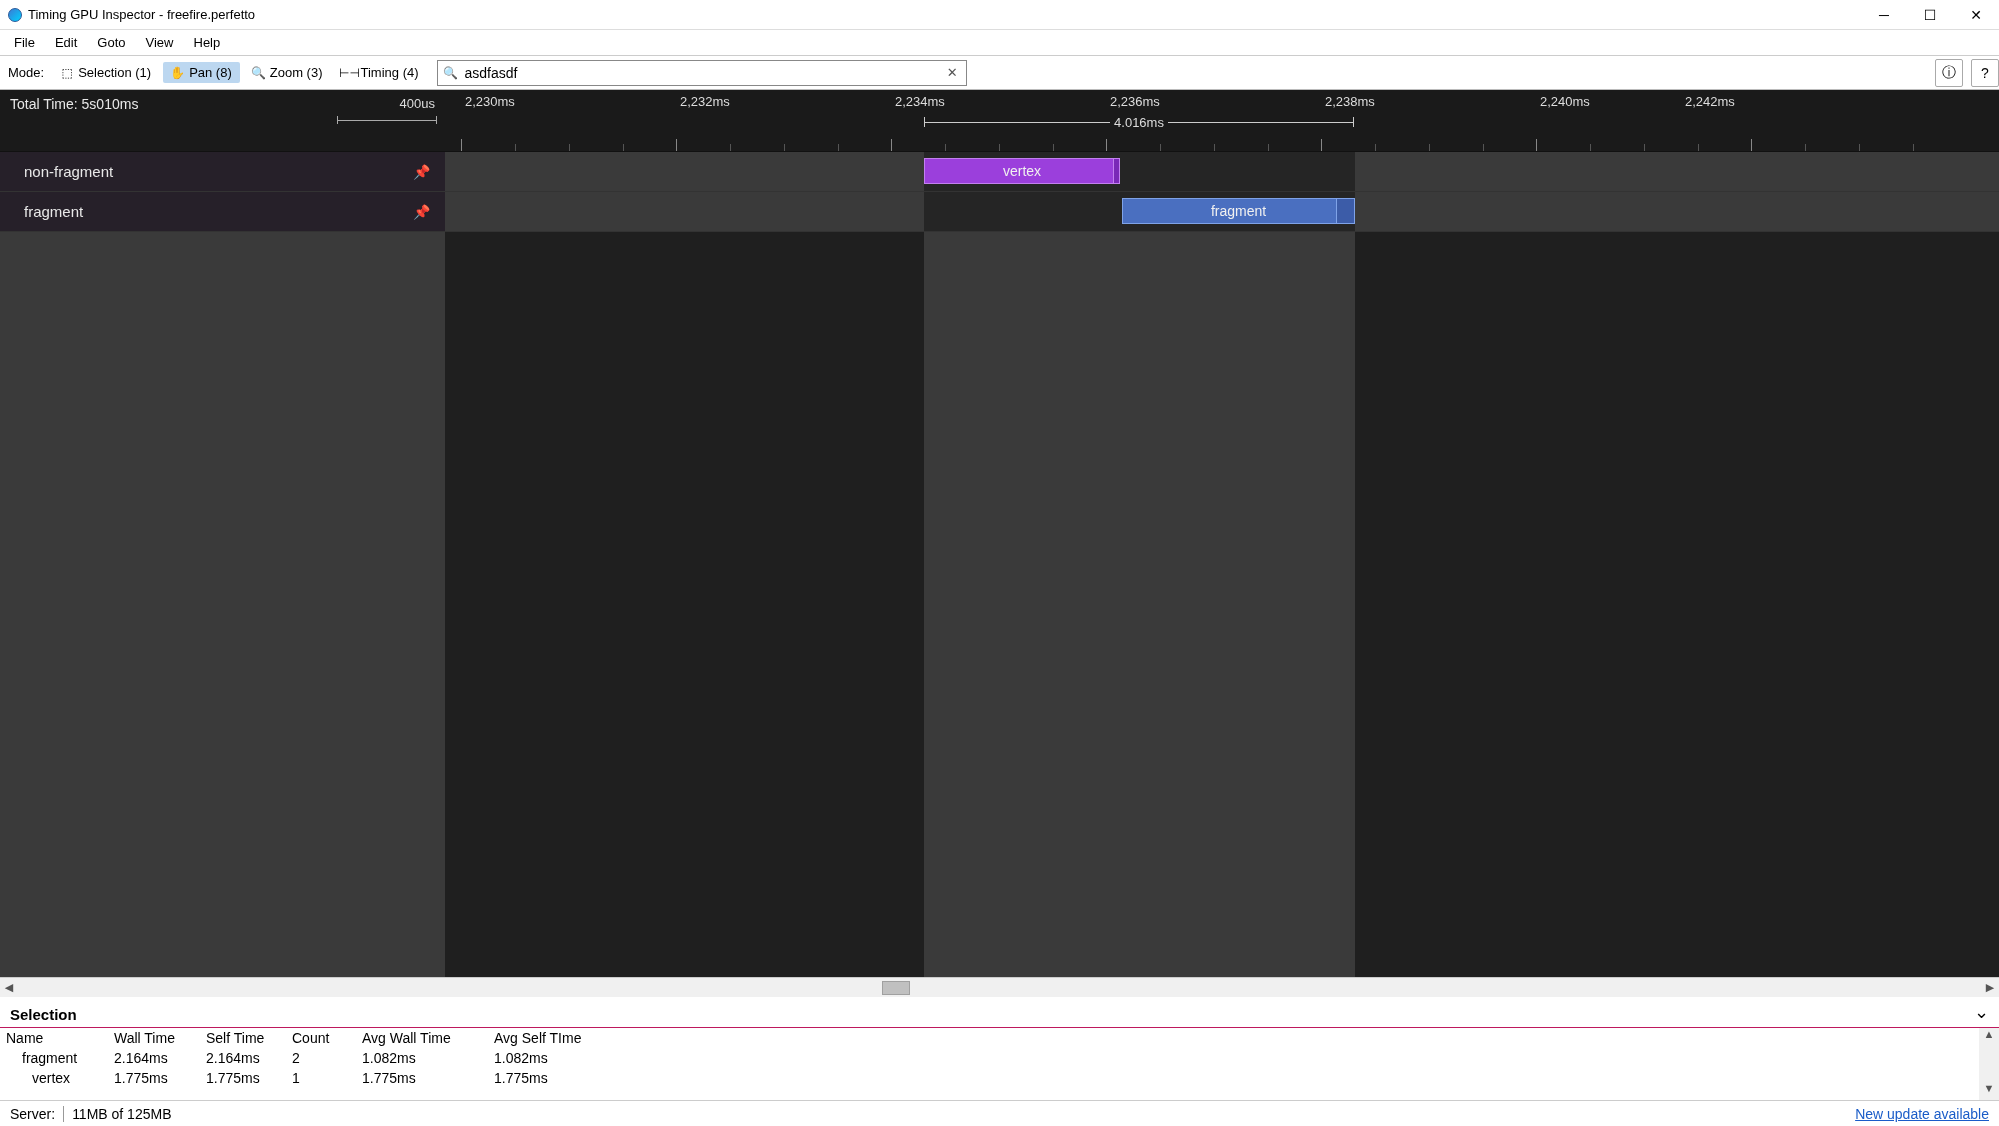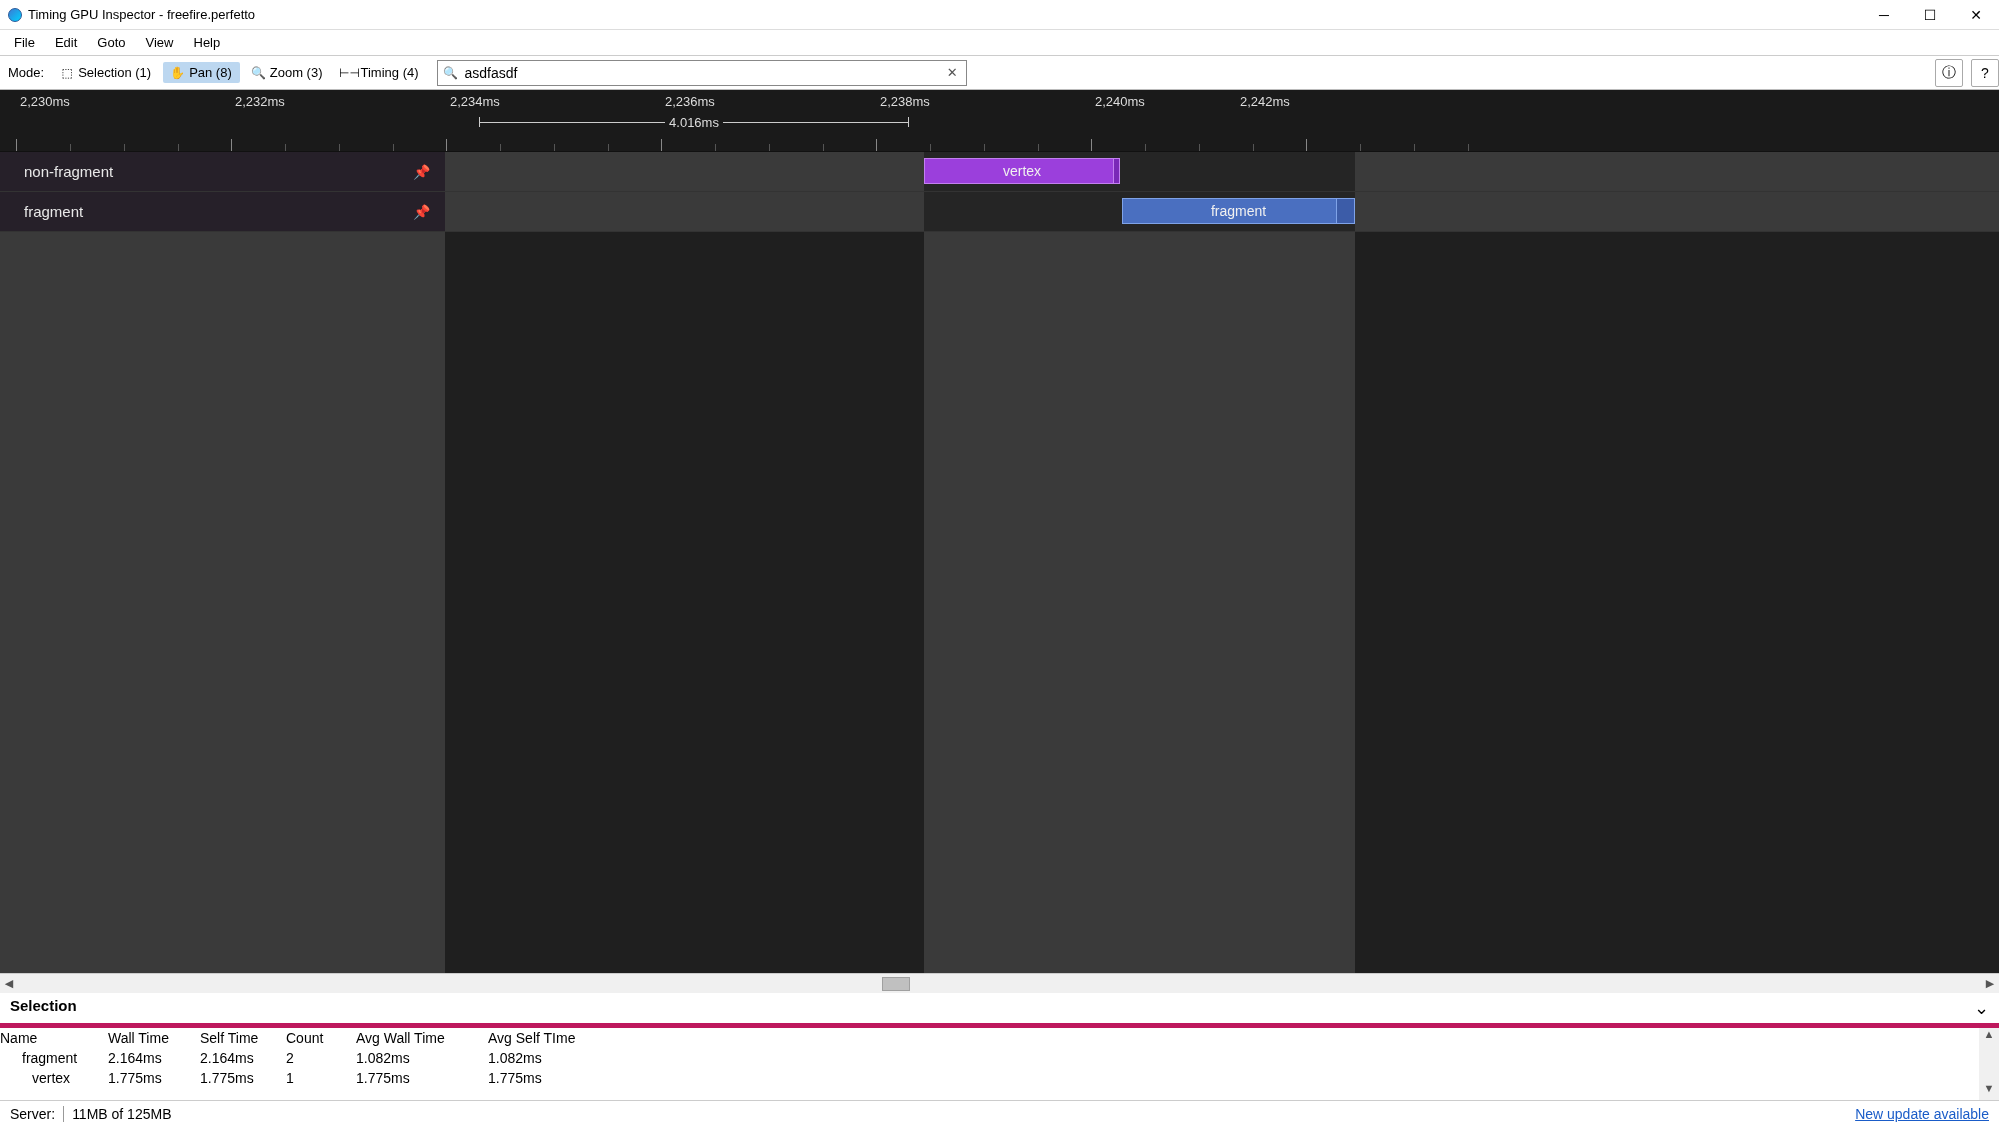--- a/index.html
+++ b/index.html
@@ -63,24 +63,24 @@
 .timeline-empty { flex:1; position:relative; background:#1f1f1f; }
 .timeline-empty .bg-shade { position:absolute; top:0; bottom:0; background: #3a3a3a; }
 
 
 .hscroll { height: 20px; background: #f0f0f0; display:flex; align-items:center; border-top:1px solid #ccc; }
 .hscroll .arrow { width:18px; text-align:center; color:#555; cursor:pointer; font-size:11px; }
 .hscroll .track { flex:1; position:relative; height:16px; }
 .hscroll .thumb { position:absolute; top:1px; height:14px; background:#c0c0c0; border:1px solid #a0a0a0; }
 
 
-.sel-header { display:flex; align-items:flex-start; justify-content:space-between; padding:4px 10px; border-bottom:5px solid #be185d; }
+.sel-header { display:flex; align-items:flex-end; justify-content:space-between; padding:4px 10px; border-bottom:1px solid #be185d; }
 .sel-title { font-weight:600; font-size:15px; }
 .sel-table { display:grid; grid-template-columns: 108px 92px 86px 70px 132px 132px 1fr; }
-.sel-table .cell { padding: 2px 0; font-size: 14px; white-space:nowrap; }
+.sel-table .cell { padding: 2px 6px; font-size: 14px; white-space:nowrap; }
 .sel-table .hdr { border-right:0; }
 .sel-scroll-wrap { position:relative; }
 .sel-vscroll { position:absolute; right:0; top:0; width:20px; bottom:0; background:#f0f0f0; display:flex; flex-direction:column; }
 .sel-vscroll .arrow { height:18px; text-align:center; font-size:11px; color:#555; cursor:pointer; }
 
 
 .statusbar { display:flex; align-items:center; height:26px; padding:0 10px; border-top:1px solid #ccc; font-size:14px; }
 .status-sep { width:1px; height:16px; background:#999; margin:0 8px; }
 .statusbar .link { color:#1a5cc8; text-decoration:underline; cursor:pointer; margin-left:auto; }
 </style>
@@ -132,20 +132,29 @@
   <div class="icon-btn">
       <span>ⓘ</span>
     </div>
   <div class="icon-btn">
       <span>?</span>
     </div>
 </div>
 
 <div class="timeline">
   <div class="timeline-header">
+    <div class="left-col">
+      <div class="total-time">Total Time: 5s010ms</div>
+      <div class="scale-marker">400us</div>
+      <div class="scale-bracket">
+        <span class="tick"></span>
+          <span class="bar"></span>
+          <span class="tick"></span>
+      </div>
+    </div>
     <div class="ruler-area">
       <div class="ruler-label" style="left:20px">2,230ms</div>
       <div class="ruler-label" style="left:235px">2,232ms</div>
       <div class="ruler-label" style="left:450px">2,234ms</div>
       <div class="ruler-label" style="left:665px">2,236ms</div>
       <div class="ruler-label" style="left:880px">2,238ms</div>
       <div class="ruler-label" style="left:1095px">2,240ms</div>
       <div class="ruler-label" style="left:1240px">2,242ms</div>
       <div class="range-indicator" style="left:479px; width:430px;">
         <span class="tick"></span>

